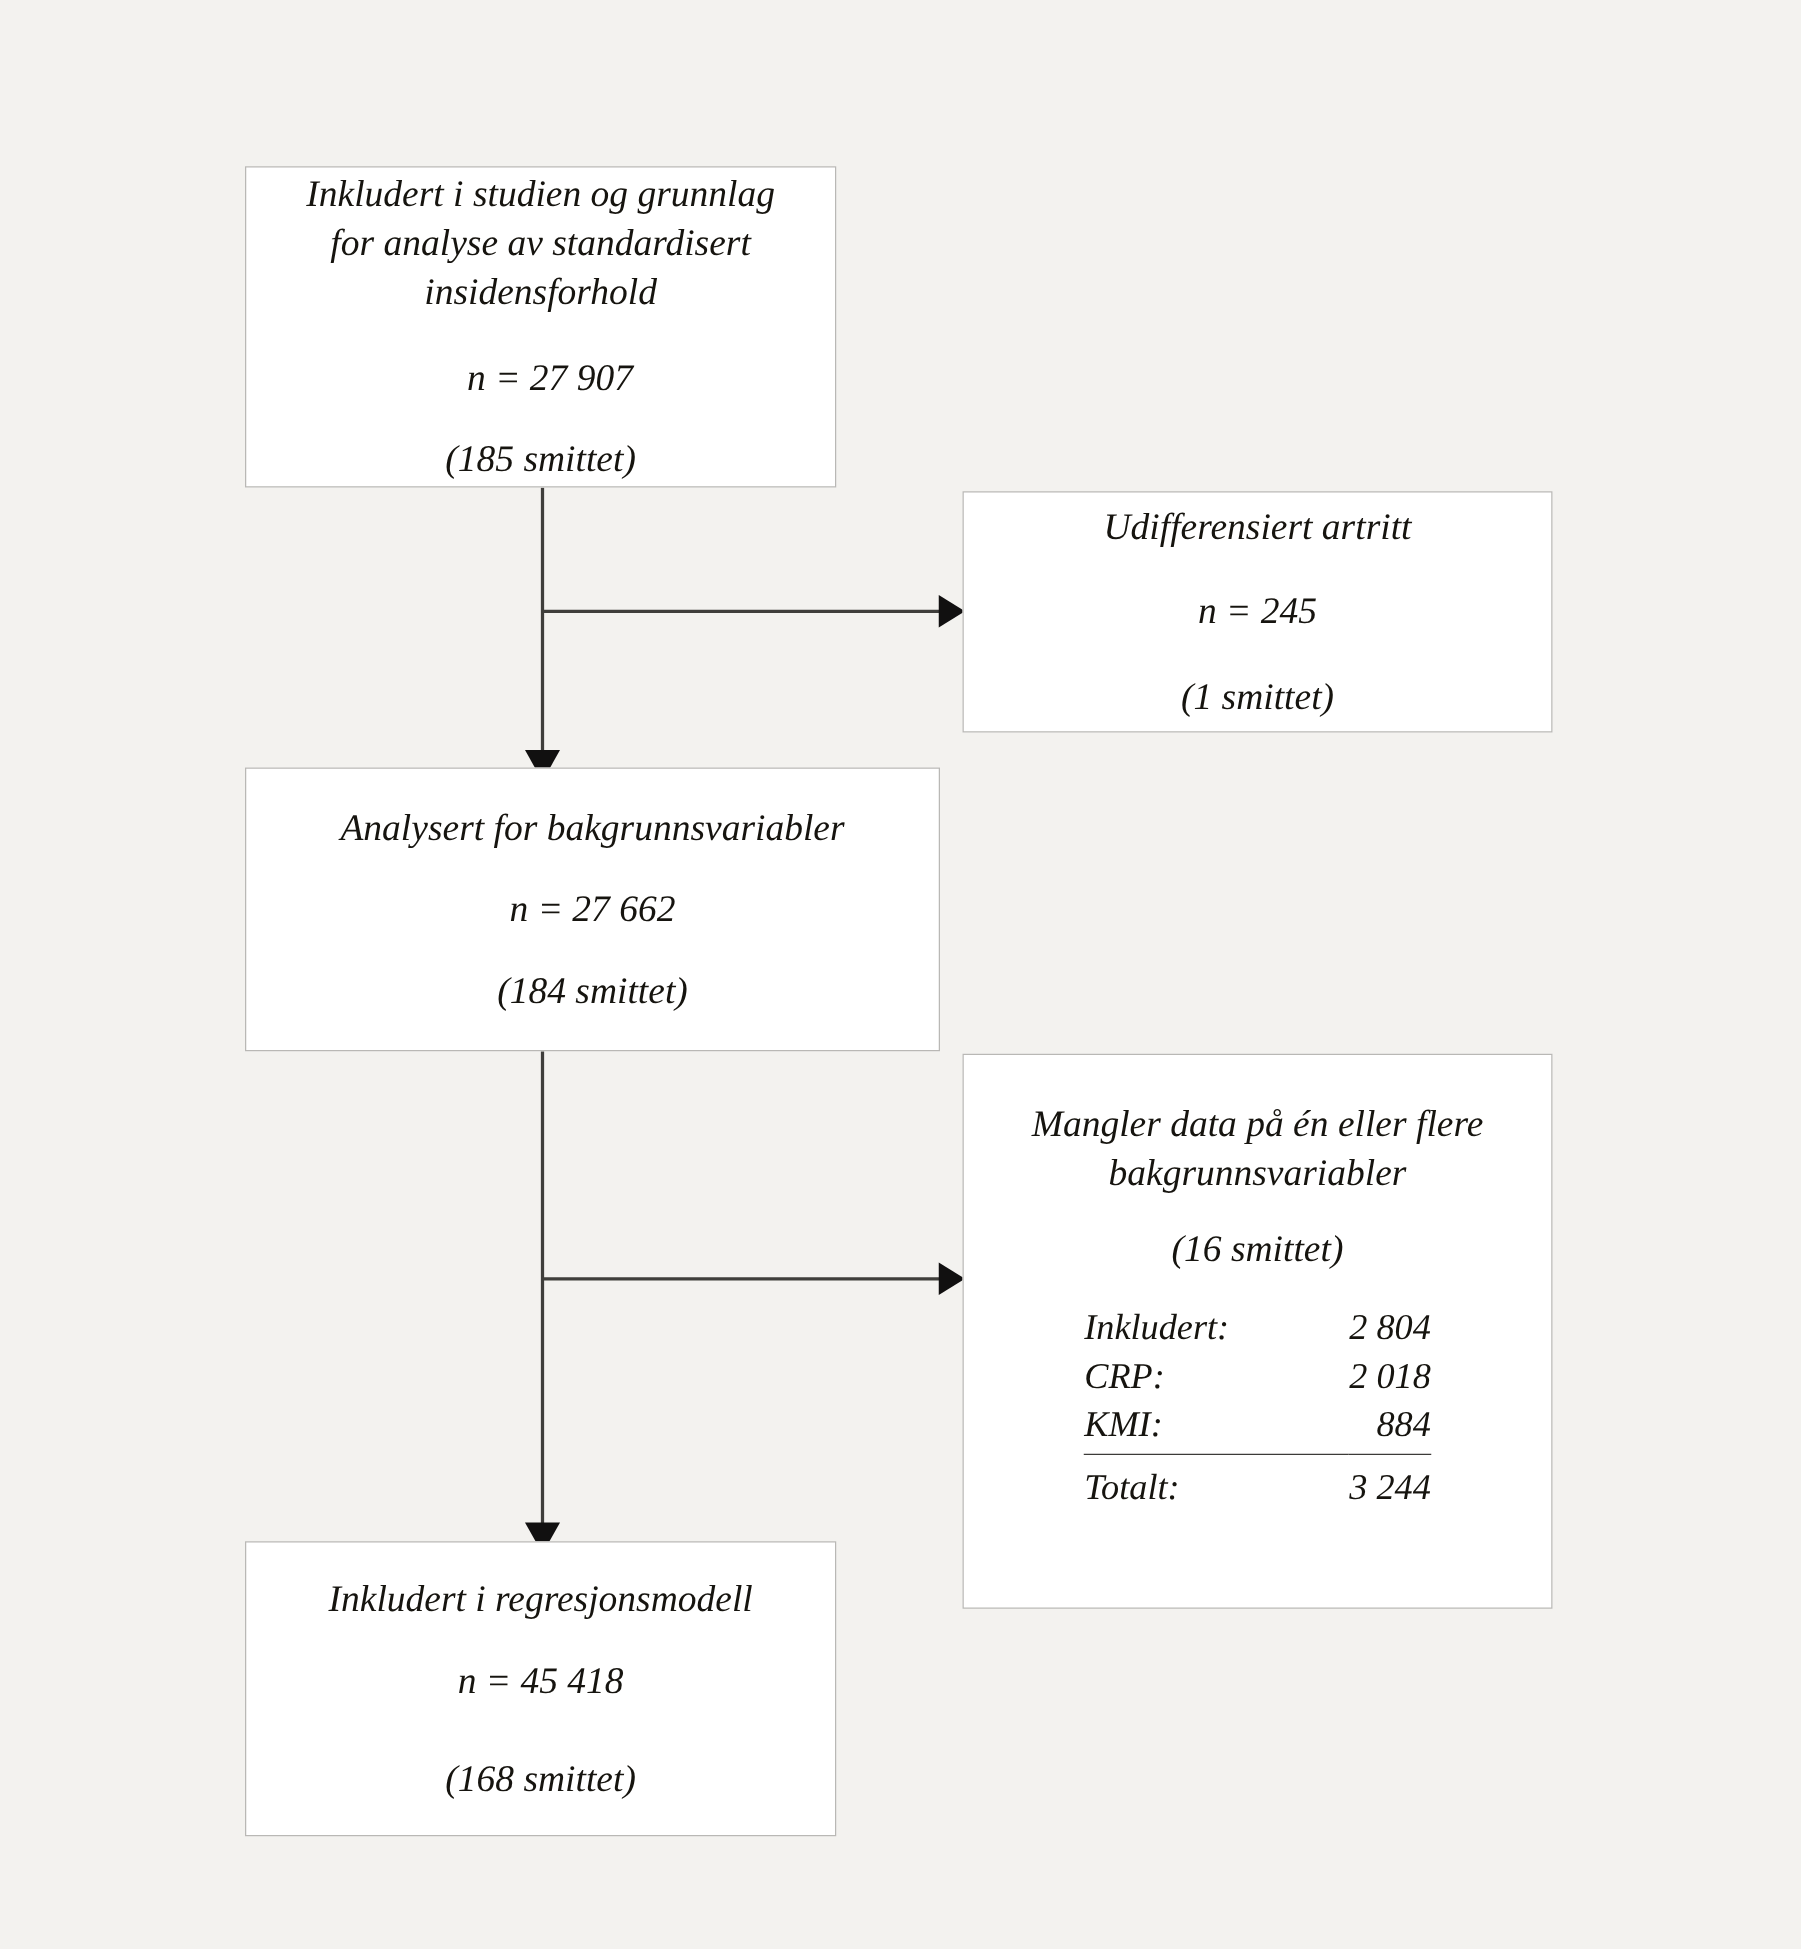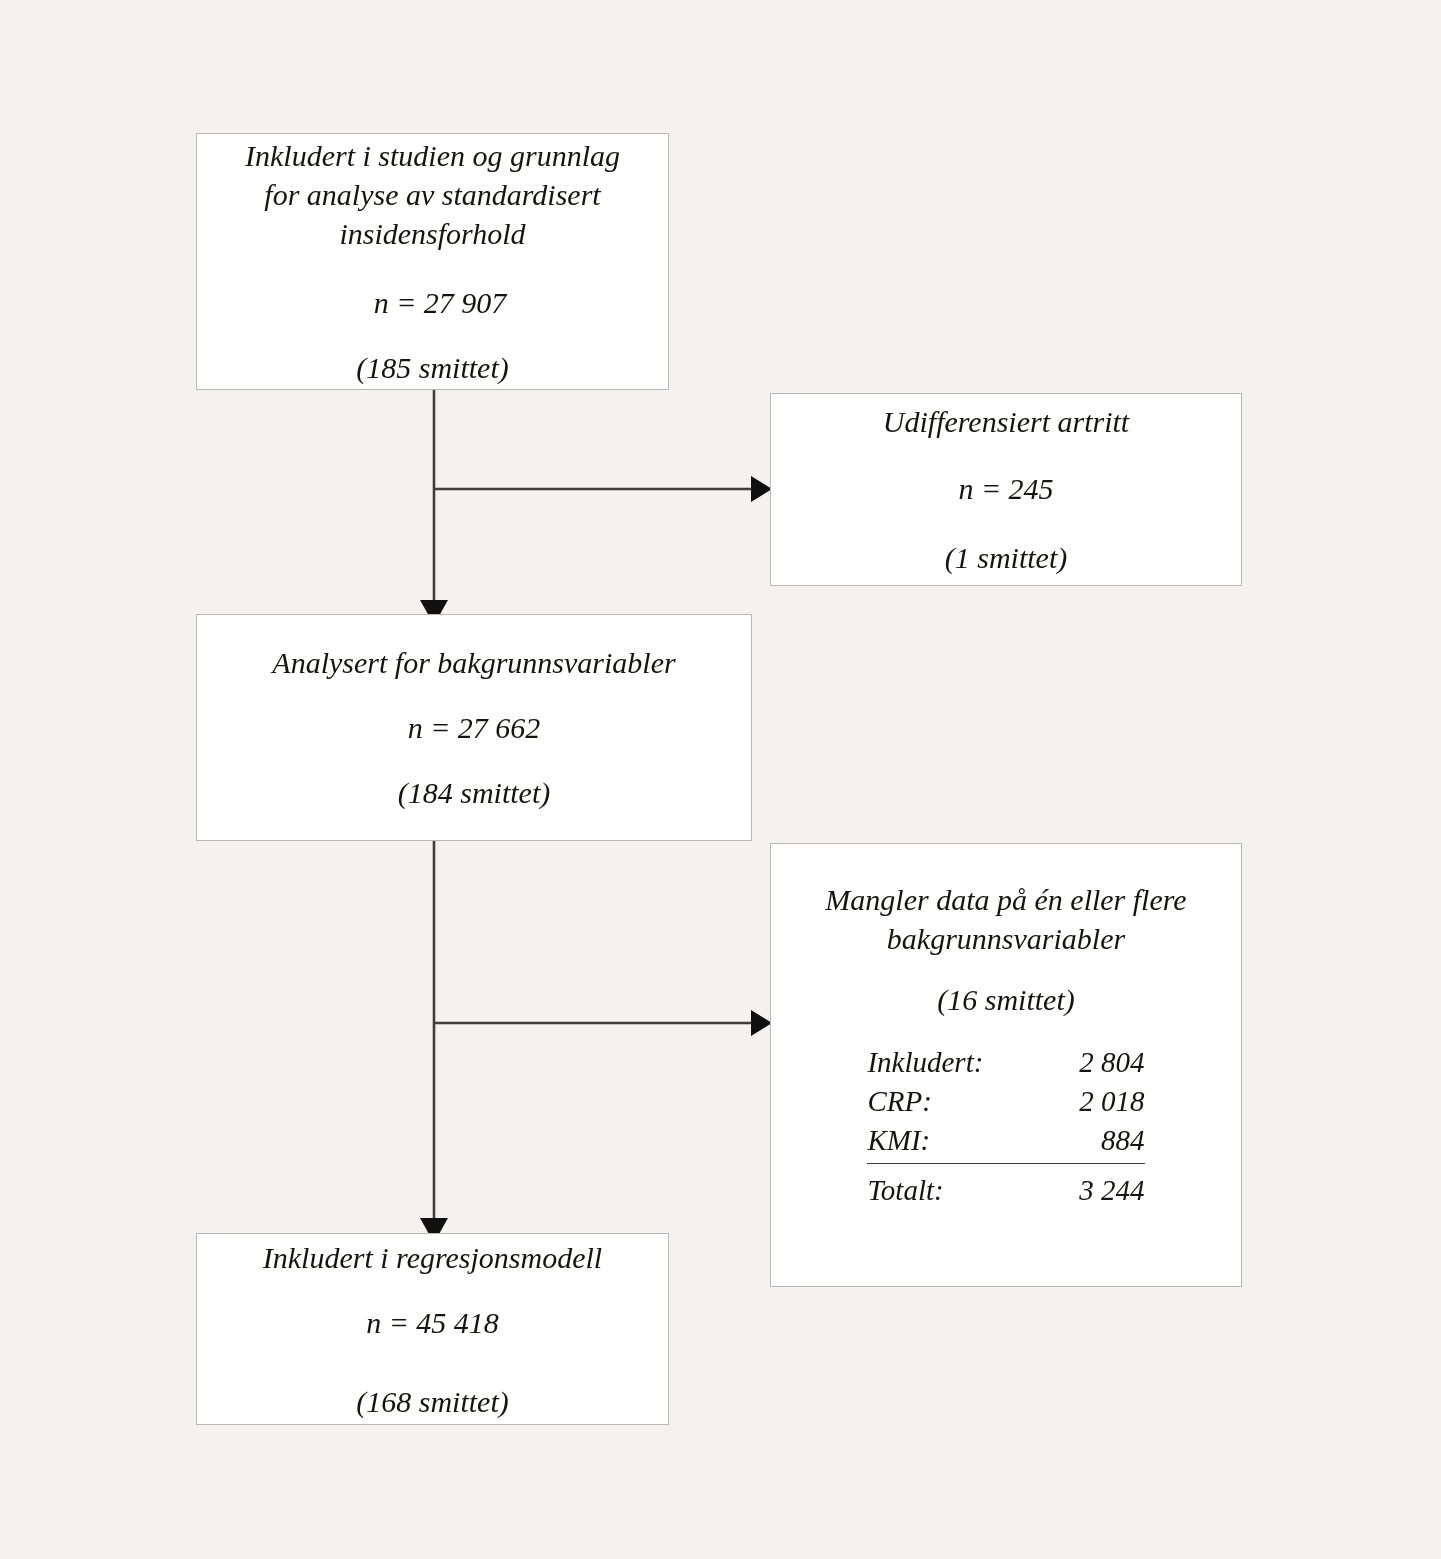--- a/index.html
+++ b/index.html
@@ -68,21 +68,21 @@
   }
   .missing-table td {
     padding: 3px 0 3px 0;
     white-space: nowrap;
   }
   .missing-table td.lbl { text-align: left; padding-right: 96px; }
   .missing-table td.val { text-align: right; }
   .missing-table tr.ruled td { border-bottom: 1.5px solid #3c3b38; padding-bottom: 6px; }
   .missing-table tr.total td { padding-top: 10px; }
   
-  #node-regression { left:196px; top:1233px; width:473px; height:192px; }
+  #node-regression { left:196px; top:1233px; width:473px; height:236px; }
   #node-regression .nval { margin-top: 26px; }
   #node-regression .smit { margin-top: 40px; text-align: center; }
 
   
   .conn {
     position: absolute;
     left: 0; top: 0;
     width: 1441px; height: 1559px;
     pointer-events: none;
   }

